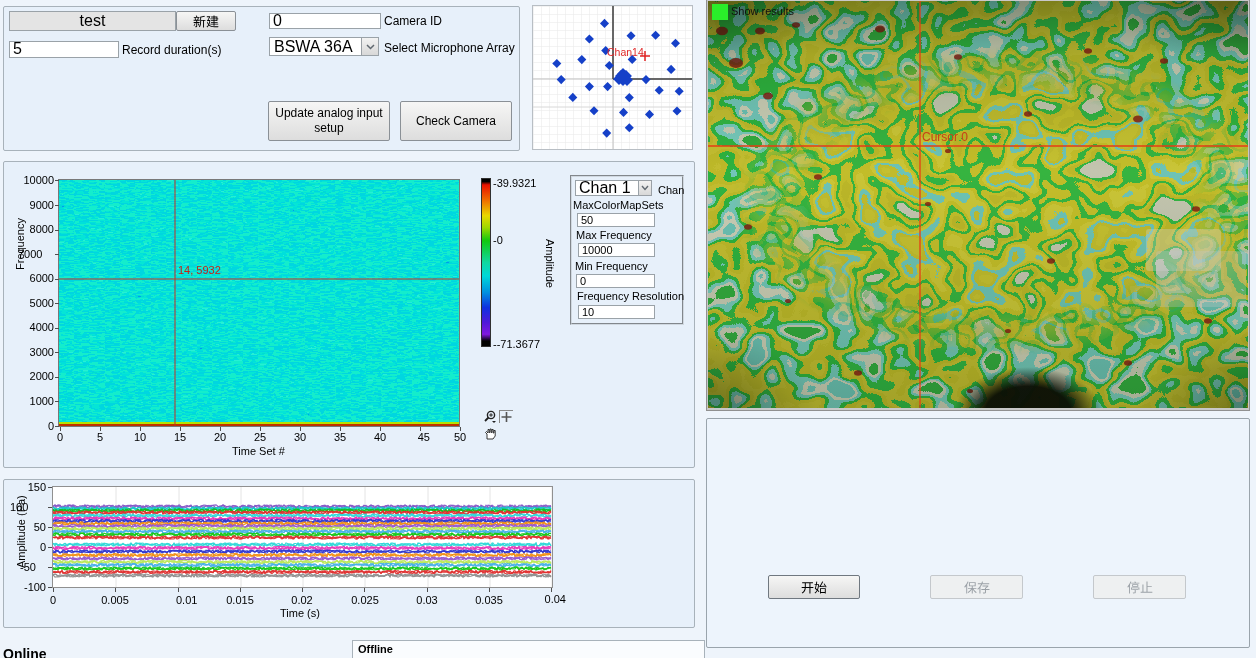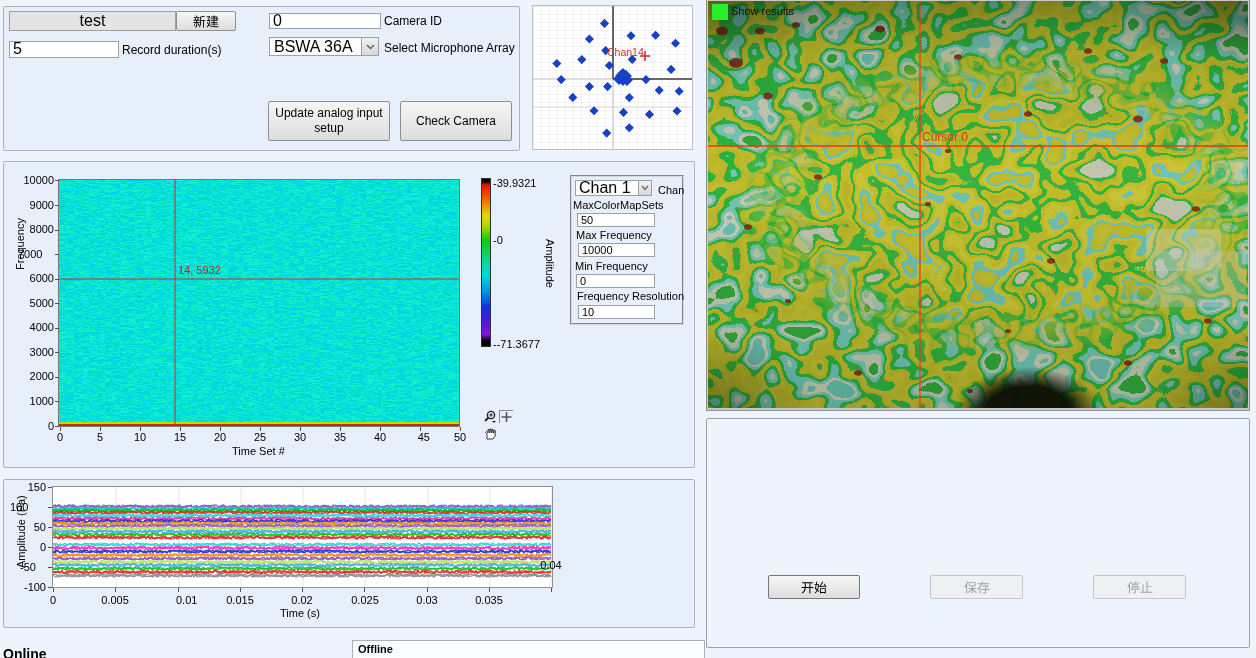--- a/index.html
+++ b/index.html
@@ -282,21 +282,21 @@
 <div class="lbl sm" style="left:225px;top:594px;width:30px;text-align:center">0.015</div>
 <div class="tick" style="left:240px;top:588px;width:1px;height:4px"></div>
 <div class="lbl sm" style="left:287px;top:594px;width:30px;text-align:center">0.02</div>
 <div class="tick" style="left:302px;top:588px;width:1px;height:4px"></div>
 <div class="lbl sm" style="left:350px;top:594px;width:30px;text-align:center">0.025</div>
 <div class="tick" style="left:364px;top:588px;width:1px;height:4px"></div>
 <div class="lbl sm" style="left:412px;top:594px;width:30px;text-align:center">0.03</div>
 <div class="tick" style="left:427px;top:588px;width:1px;height:4px"></div>
 <div class="lbl sm" style="left:474px;top:594px;width:30px;text-align:center">0.035</div>
 <div class="tick" style="left:489px;top:588px;width:1px;height:4px"></div>
-<div class="lbl sm" style="left:536px;top:559px;width:30px;text-align:center">0.04</div>
+<div class="lbl sm" style="left:536px;top:593px;width:30px;text-align:right">0.04</div>
 <div class="tick" style="left:551px;top:588px;width:1px;height:4px"></div>
 <div class="lbl sm" style="left:15px;top:568px;transform:rotate(-90deg);transform-origin:0 0">Amplitude (Pa)</div>
 <div class="lbl sm" style="left:280px;top:607px">Time (s)</div>
 <div class="abs" style="left:706px;top:0px;width:544px;height:411px;background:#c8c8c8;border:1px solid #909090;border-top:none"></div>
 <div class="abs" style="left:708px;top:1px;width:540px;height:407px;overflow:hidden"><svg width="540" height="407">
       <defs>
         <filter id="blur1">
           <feGaussianBlur stdDeviation="0.7"></feGaussianBlur>
         </filter>
         <filter id="camA" x="0" y="0" width="100%" height="100%" color-interpolation-filters="sRGB">

